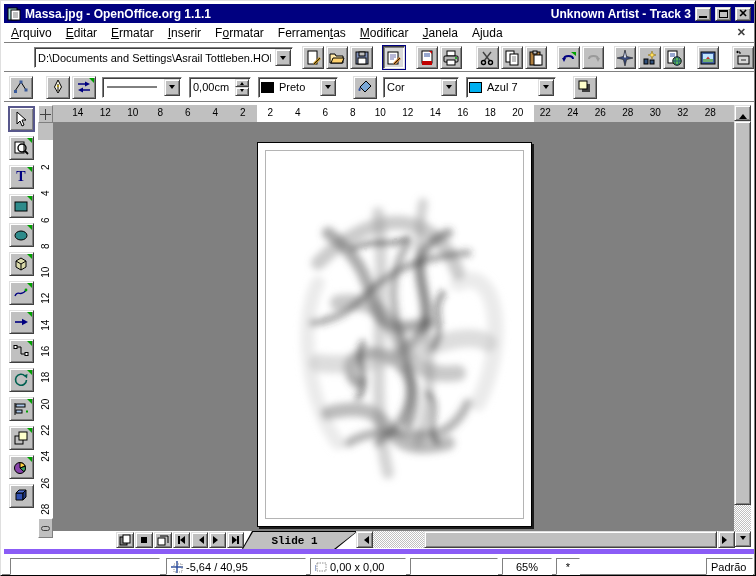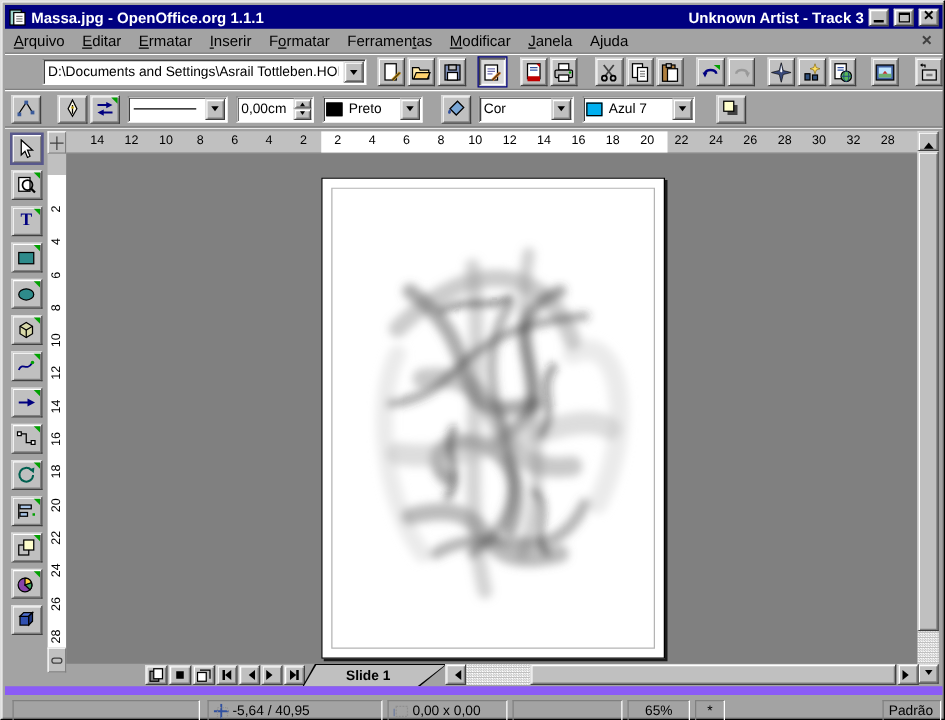--- a/index.html
+++ b/index.html
@@ -1,18 +1,18 @@
 <!DOCTYPE html>
 <html><head>
 <meta charset="utf-8">
 <style>
   * { box-sizing: border-box; margin:0; padding:0; }
   html,body { width:756px; height:576px; }
   body { font-family:"Liberation Sans", sans-serif; background:#808080; }
-  #win { position:relative; width:756px; height:576px; background:#a3a3a3;
+  #win { position:relative; width:756px; height:576px; background:#ffffff;
          border:1px solid; border-color:#dfdfdf #000 #000 #dfdfdf;
          box-shadow: inset 1px 1px 0 #fff, inset -1px -1px 0 #808080; }
   .abs { position:absolute; }
 
   
   .btn { background:#c0c0c0; border:1px solid; border-color:#dfdfdf #404040 #404040 #dfdfdf;
          box-shadow: inset 1px 1px 0 #fff, inset -1px -1px 0 #808080;
          display:flex; align-items:center; justify-content:center; position:relative; cursor:default; }
   .btn.checked { border-color:#404040 #dfdfdf #dfdfdf #404040;
          box-shadow: inset 1px 1px 0 #808080, inset -1px -1px 0 #fff; outline:1px solid #000080; background:#d9d9d9; }
@@ -96,33 +96,33 @@
   #vscroll { left:733px; top:104px; width:17px; height:442px; }
   #vscroll .sbtn { position:absolute; left:0; width:17px; height:16px; }
   #vscroll .thumb { position:absolute; left:0; top:16px; width:17px; height:384px; }
   #vscroll .track { position:absolute; left:0; top:400px; width:17px; height:26px; }
   #hscroll { position:absolute; left:352px; top:0; width:380px; height:17px; }
   #hscroll .sbtn { position:absolute; top:0; width:17px; height:17px; }
   #hscroll .thumb { position:absolute; top:0; left:68px; width:293px; height:17px; }
   #hscroll .track { position:absolute; top:0; left:17px; width:51px; height:17px; }
 
   
-  #bottombar { left:3px; top:530px; width:730px; height:18px; }
+  #bottombar { left:3px; top:530px; width:730px; height:18px;font-family:Liberation Mono, monospace; }
   .modebtn { position:absolute; top:1px; width:18px; height:16px; }
   .navbtn { position:absolute; top:1px; width:17px; height:16px; }
   #slidetab { position:absolute; left:238px; top:0; width:116px; height:18px; }
   #slidetab .outer { position:absolute; inset:0; background:#000;
       clip-path:polygon(10px 0, 100% 0, calc(100% - 22px) 100%, 0 100%); }
   #slidetab .inner { position:absolute; inset:1px 2px 0 1px; background:#c0c0c0;
       clip-path:polygon(10px 0, 100% 0, calc(100% - 22px) 100%, 0 100%);
       display:flex; align-items:center; justify-content:center;
       font-size:11px; font-weight:bold; padding-right:10px; }
 
   
-  #statusbar { left:3px; top:548px; width:750px; height:25px; border-top:7px solid #8b5cf6; padding-top:4px; }
+  #statusbar { left:3px; top:548px; width:750px; height:25px; border-top:5px solid #8b5cf6; padding-top:4px; }
   .sp { position:absolute; top:4px; height:17px; font-size:11px; display:flex; align-items:center;
         padding:0 4px; gap:3px; color:#000; white-space:nowrap; }
   .sp.center { justify-content:center; }
 
   svg { display:block; }
 </style>
 </head>
 <body>
 
 <div id="win">

